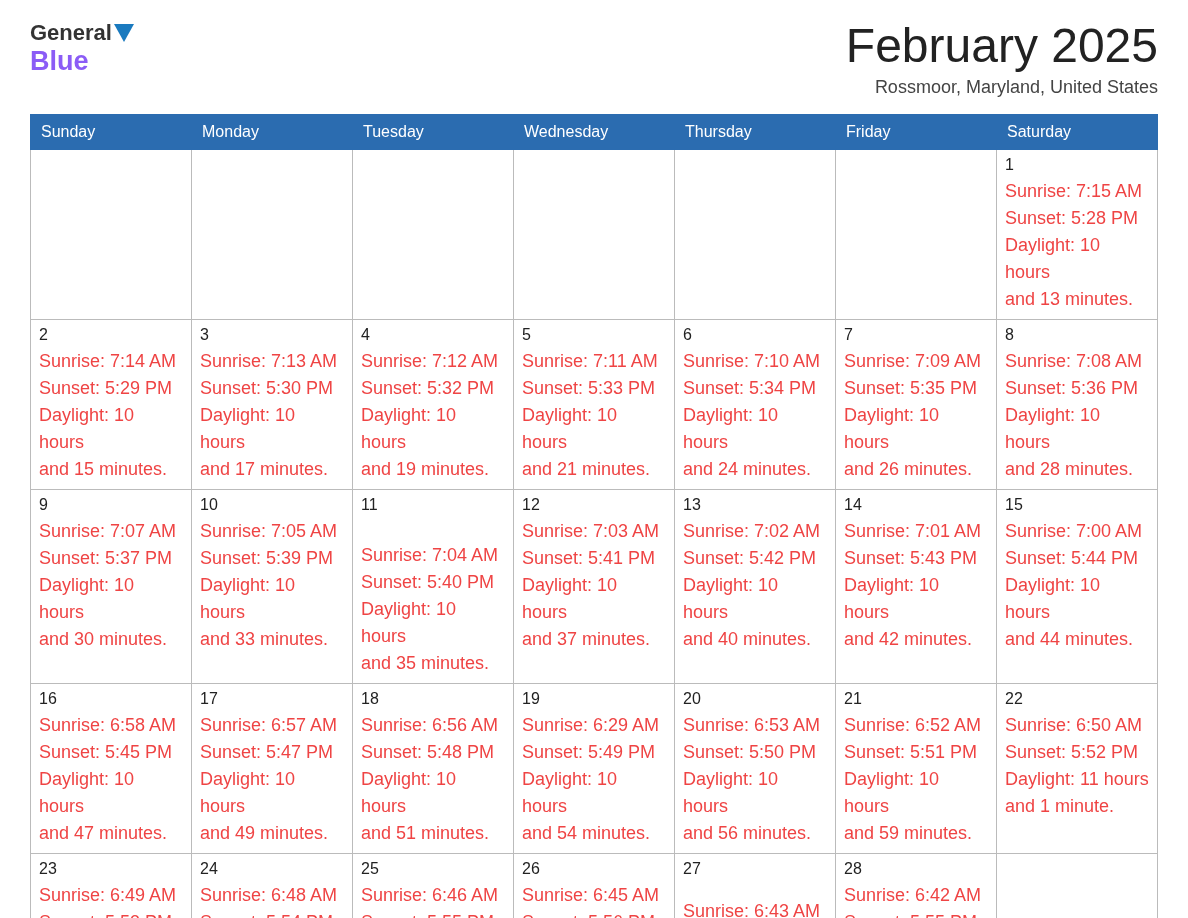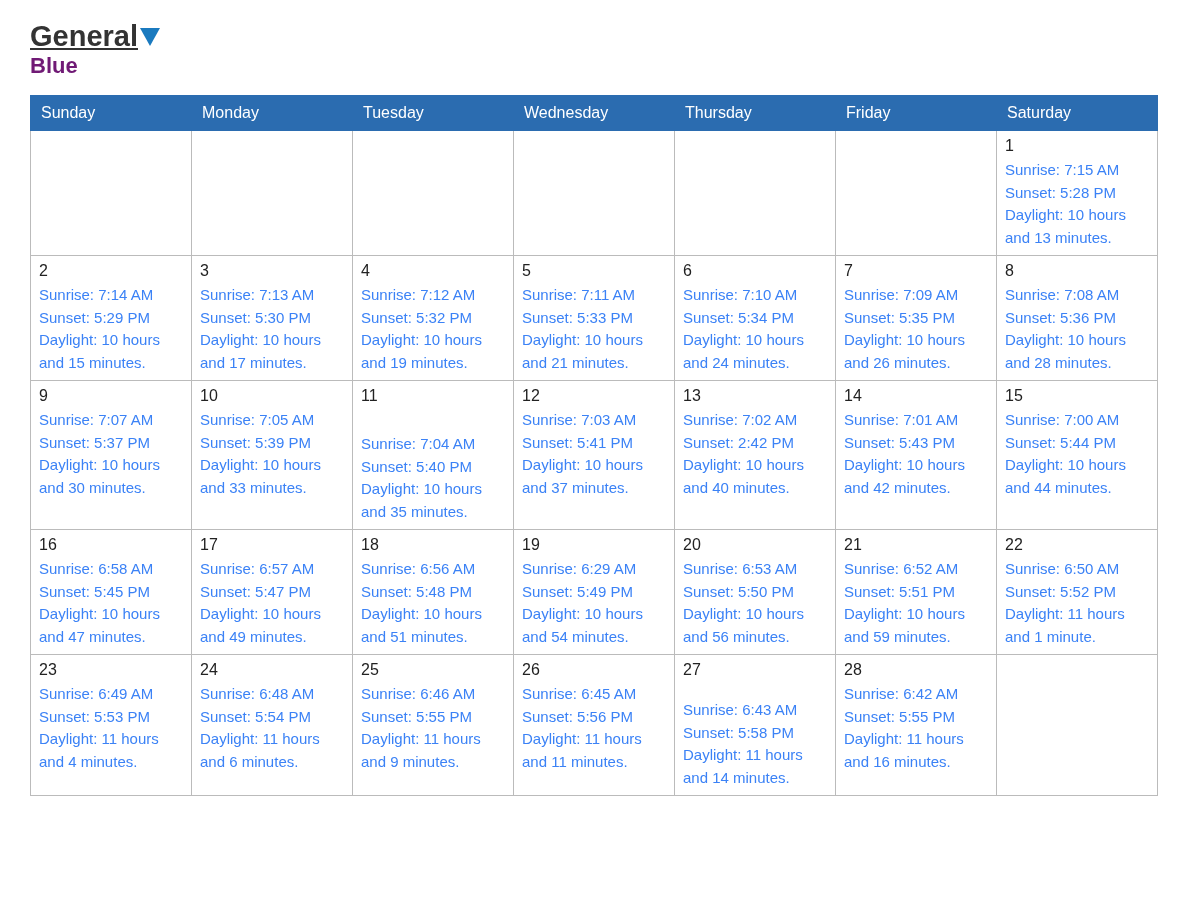--- a/index.html
+++ b/index.html
@@ -17,37 +17,36 @@
       margin-bottom: 16px;
     }
     .logo {
       display: flex;
       flex-direction: column;
       align-items: flex-start;
     }
     .logo-text {
       display: flex;
       align-items: center;
-      font-size: 29px;
+      font-size: 22px;
       font-weight: bold;
       color: #333;
-      text-decoration: underline;
     }
     .logo-general { color: #333; }
     .logo-triangle {
       width: 0; height: 0;
       border-left: 10px solid transparent;
       border-right: 10px solid transparent;
       border-top: 18px solid #1a7abf;
       margin: 0 2px;
       display: inline-block;
     }
     .logo-blue {
-      color: #701a75;
-      font-size: 22px;
+      color: #8b5cf6;
+      font-size: 27px;
       font-weight: bold;
     }
     .title-area {
       text-align: right;
     }
     .month-title {
       font-size: 48px;
       font-weight: 300;
       color: #222;
       line-height: 1.1;
@@ -81,41 +80,45 @@
       color: #333;
     }
     .day-number {
       font-size: 16px;
       font-weight: normal;
       color: #222;
       display: block;
       margin-bottom: 4px;
     }
     .day-info {
-      font-size: 15px;
-      color: #3b82f6;
+      font-size: 18px;
+      color: #ef4444;
       line-height: 1.5;
     }
     .empty-cell {
       background: #fff;
     }
     tr.week-row td {
       height: 110px;
     }
   </style>
 </head>
 <body>
 
 <div class="header">
   <div class="logo">
     <div class="logo-text">
       <span class="logo-general">General</span>
       <span class="logo-triangle"></span>
     </div>
     <span class="logo-blue">Blue</span>
+  </div>
+  <div class="title-area">
+    <div class="month-title">February 2025</div>
+    <div class="location">Rossmoor, Maryland, United States</div>
   </div>
 </div>
 
 <table class="calendar">
   <thead>
     <tr>
     <th>Sunday</th>
         <th>Monday</th>
         <th>Tuesday</th>
         <th>Wednesday</th>
@@ -216,21 +219,21 @@
         <td>
           <span class="day-number">12</span>
           <div class="day-info" style="white-space: pre-line;">Sunrise: 7:03 AM
 Sunset: 5:41 PM
 Daylight: 10 hours
 and 37 minutes.</div>
         </td>
         <td>
           <span class="day-number">13</span>
           <div class="day-info" style="white-space: pre-line;">Sunrise: 7:02 AM
-Sunset: 2:42 PM
+Sunset: 5:42 PM
 Daylight: 10 hours
 and 40 minutes.</div>
         </td>
         <td>
           <span class="day-number">14</span>
           <div class="day-info" style="white-space: pre-line;">Sunrise: 7:01 AM
 Sunset: 5:43 PM
 Daylight: 10 hours
 and 42 minutes.</div>
         </td>

